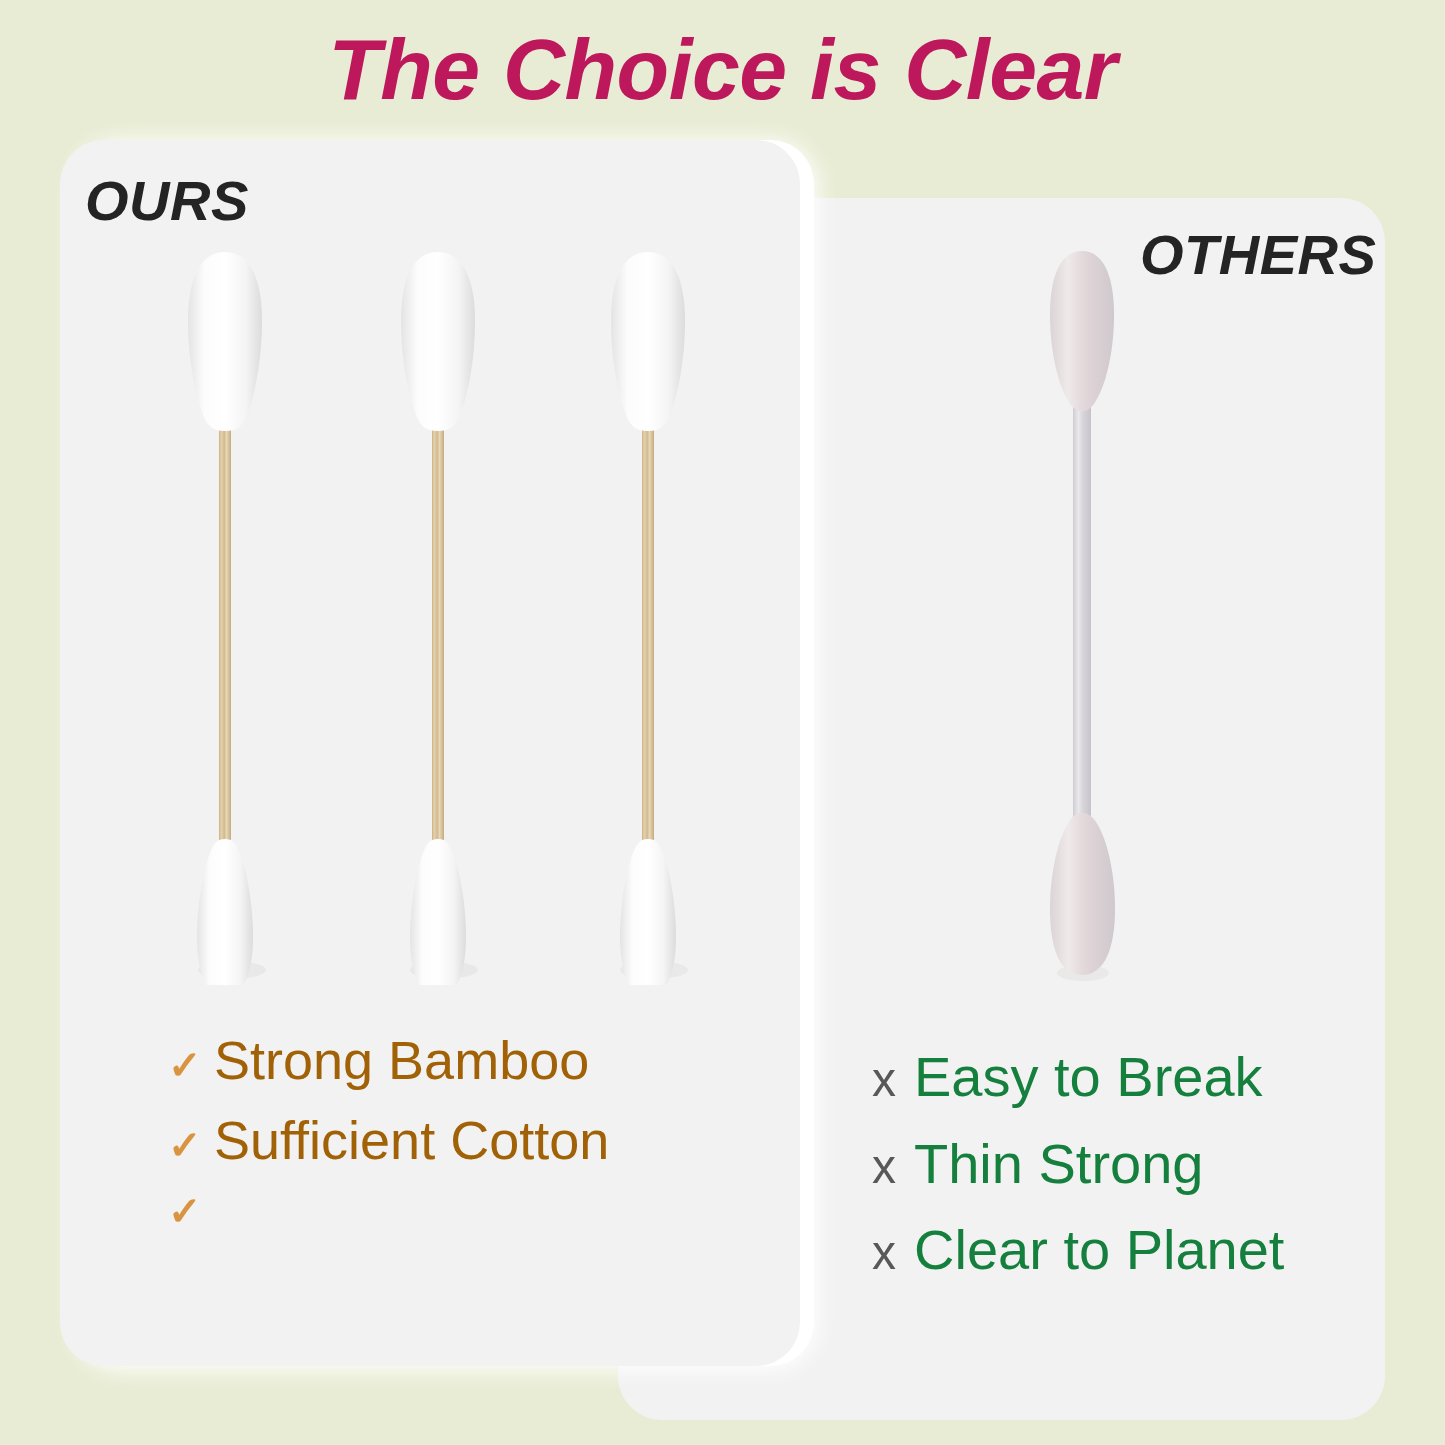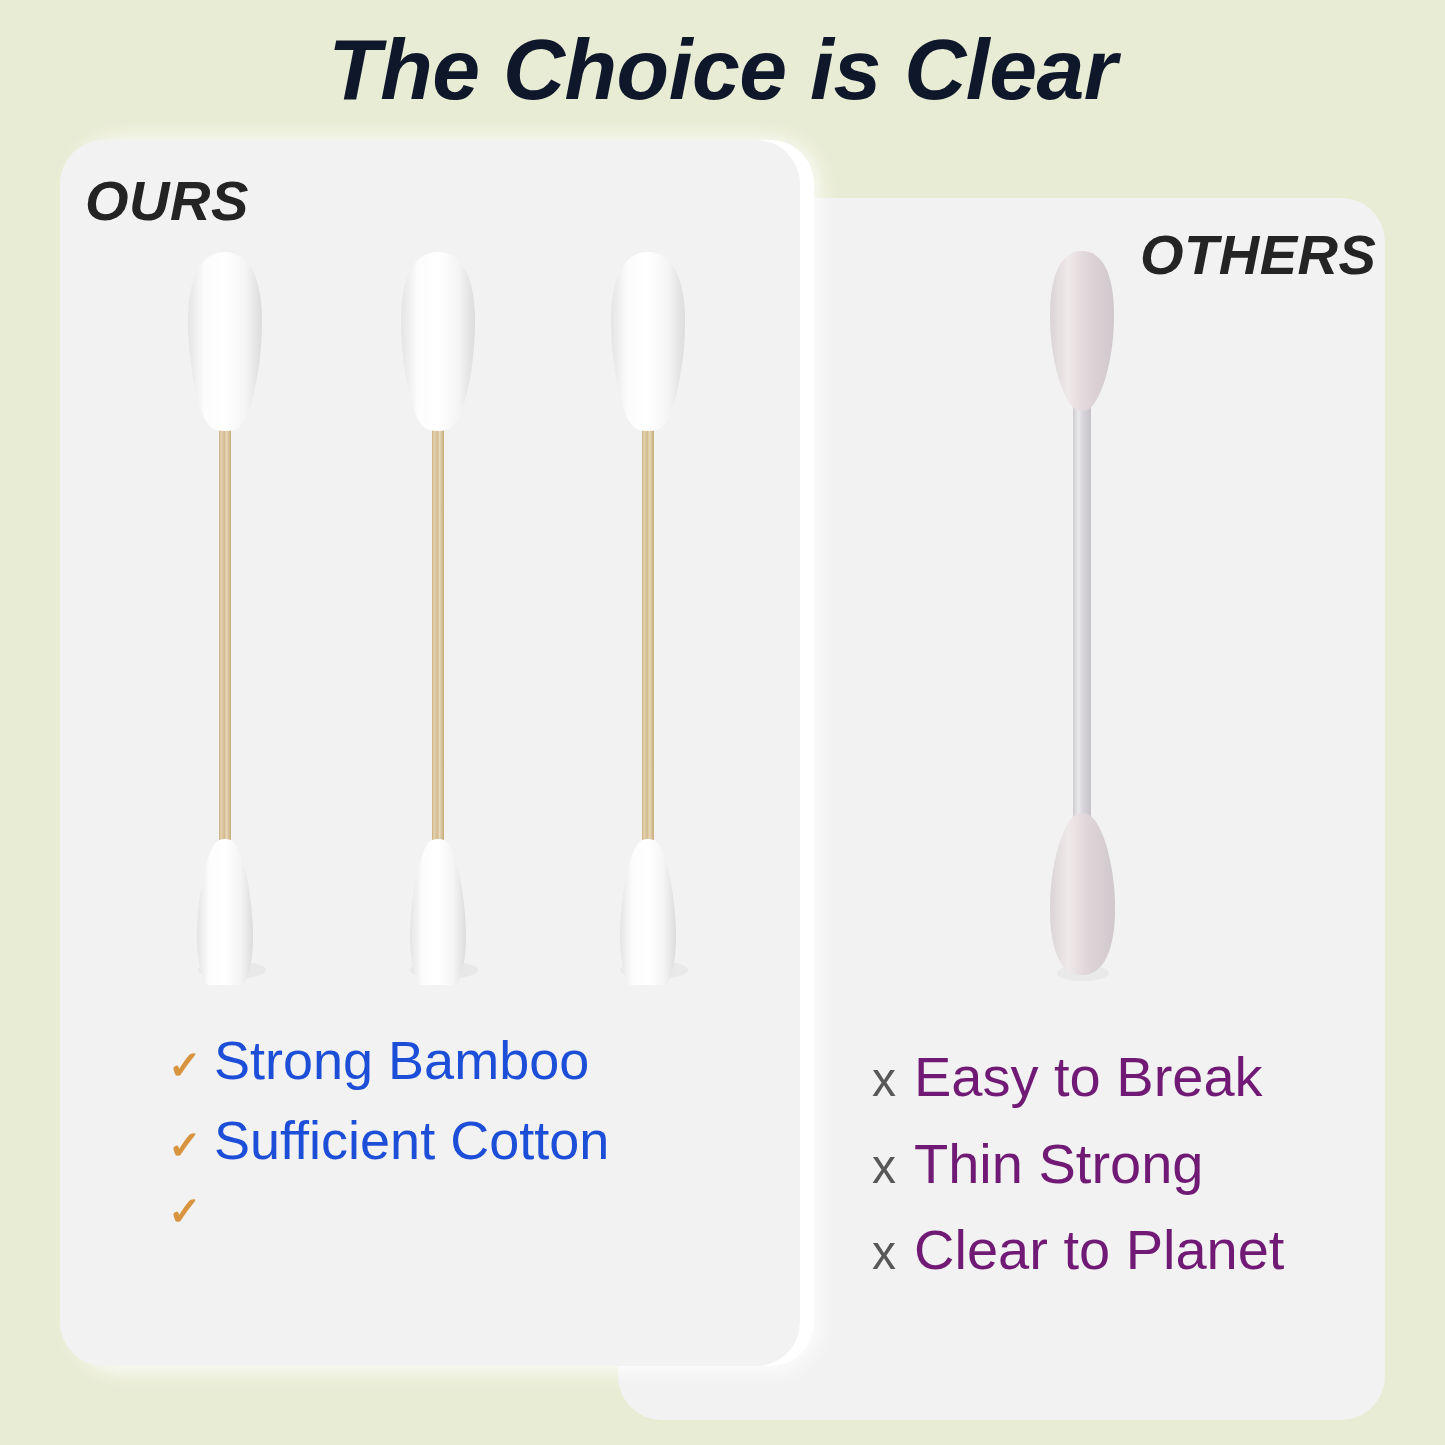--- a/index.html
+++ b/index.html
@@ -27,21 +27,21 @@
     position: absolute;
     left: 0;
     top: 26px;
     width: 1445px;
     text-align: center;
     font-size: 86px;
     line-height: 1.0;
     font-weight: bold;
     font-style: italic;
     letter-spacing: -0.5px;
-    color: #0f172a;
+    color: #be185d;
     white-space: nowrap;
   }
 
   
   .panel {
     position: absolute;
     background: #f2f2f2;
   }
 
   .panel-others {
@@ -129,24 +129,24 @@
     font-size: 48px;
     font-weight: normal;
     width: 42px;
   }
 
   .feature-text {
     font-size: 54px;
     line-height: 1.12;
   }
   .list-ours .feature-text {
-    color: #1d4ed8;
+    color: #a16207;
   }
   .list-others .feature-text {
-    color: #701a75;
+    color: #15803d;
     font-size: 56px;
   }
 </style>
 </head>
 <body>
 
 <div id="stage">
 
   <div class="title">The Choice is Clear</div>
 

